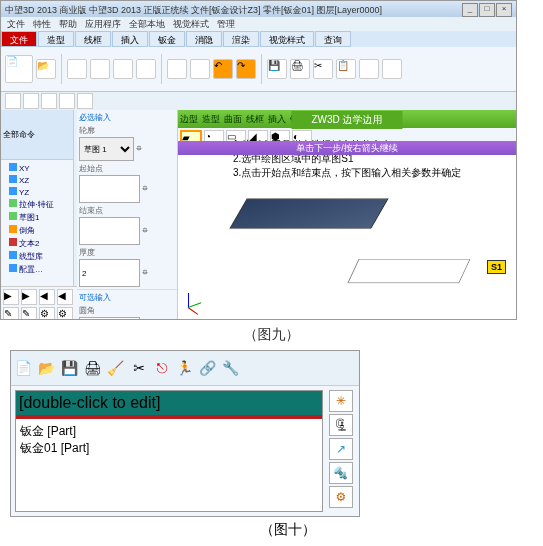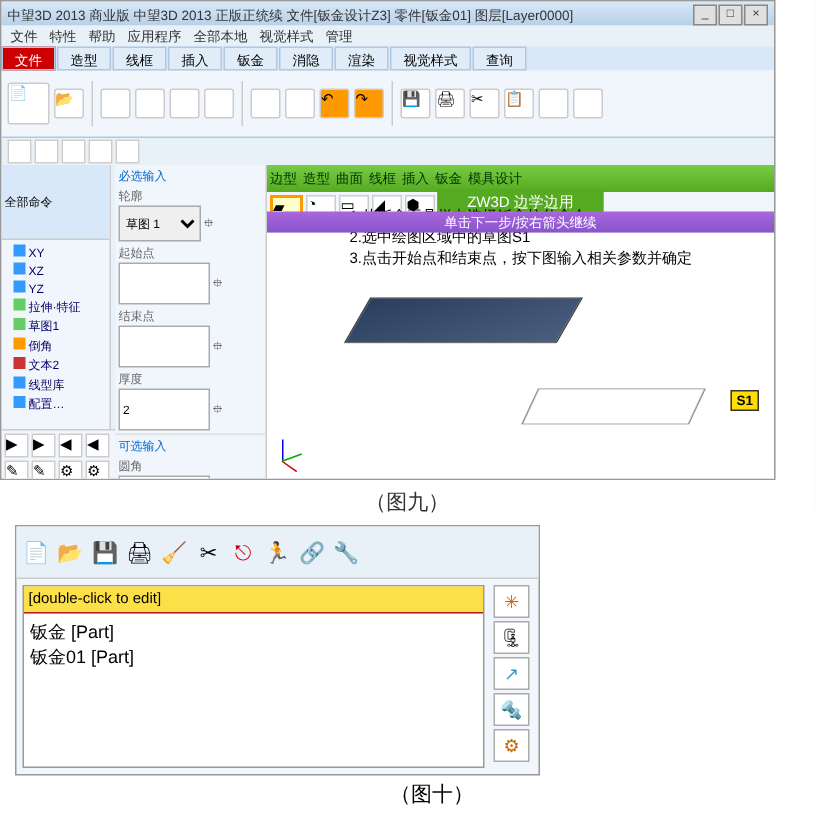--- a/index.html
+++ b/index.html
@@ -29,21 +29,21 @@
 .or{background:#f90}
 .rd{background:#c33}
 .midpanel{width:100px;background:#f0f6fc;border-right:1px solid #ccc;font-size:8px}
 .midpanel .sec{padding:2px;border-bottom:1px solid #ddd}
 .midpanel label{display:block;font-size:8px;color:#666;margin:2px 0 1px}
 .midpanel select,.midpanel input{width:55px;font-size:8px;height:24px;border:1px solid #aaa}
 .midpanel .inline{display:flex;gap:2px;align-items:center}
 .canvas{flex:1;background:#fff;position:relative}
 .gtabs{height:18px;background:linear-gradient(#7c4,#5a2);display:flex;font-size:9px;align-items:center}
 .gtabs span{padding:2px 2px;color:#030}
-.gtitle{position:absolute;top:16px;left:50%;transform:translateX(-50%);background:#5a2;color:#fff;font-size:10px;padding:2px 20px}
+.gtitle{position:absolute;top:1px;left:50%;transform:translateX(-50%);background:#5a2;color:#fff;font-size:10px;padding:2px 20px}
 .toolstrip{height:22px;background:#f0f6fc;display:flex;gap:2px;padding:2px;border-bottom:1px solid #ccc}
 .toolstrip .tico{width:18px;height:18px;background:#fff;border:1px solid #ccc}
 .toolstrip .tico.hl{border:2px solid #f90;background:#ffc}
 .arrow{position:absolute;top:24px;left:20px;color:#c00;font-size:16px;transform:rotate(-30deg)}
 .inst{position:absolute;top:28px;left:55px;font-size:10px;line-height:14px;color:#000}
 .plate{position:absolute;top:80px;left:60px;width:140px;height:45px;background:linear-gradient(150deg,#2a3f5f,#4a5f7f);transform:skewX(-30deg) rotateX(50deg);border:1px solid #333}
 .wire{position:absolute;top:140px;left:175px;width:110px;height:40px;border:1px solid #888;transform:skewX(-25deg) rotateX(55deg)}
 .s1{position:absolute;top:150px;right:10px;background:#fd0;border:1px solid #333;font-size:9px;padding:1px 3px;font-weight:bold}
 .axes{position:absolute;bottom:2px;left:4px;width:30px;height:30px}
 .axes .z{position:absolute;width:1px;height:14px;background:#00f;left:6px;top:0}
@@ -51,21 +51,21 @@
 .axes .x{position:absolute;width:12px;height:1px;background:#c00;left:6px;top:14px;transform:rotate(35deg);transform-origin:left}
 .pbar{height:14px;background:linear-gradient(#a6d,#85c);color:#fff;font-size:9px;text-align:center;line-height:14px;margin-top:-14px;position:relative;z-index:2}
 .lefticons{width:72px;padding:2px;display:flex;flex-wrap:wrap;gap:2px;background:#f0f6fc;border-top:1px solid #ccc}
 .lefticons .li{width:14px;height:14px;background:#fff;border:1px solid #ccc}
 .caption{text-align:center;font-size:14px;padding:6px 10px;color:#333}
 .fig2{border:1px solid #999;width:348px;margin-left:10px;background:#f0f6fc}
 .fig2 .tb{height:28px;display:flex;gap:3px;padding:3px;align-items:center;background:#e8f0f8;border-bottom:1px solid #ccc}
 .fig2 .tb .ico{width:20px;height:20px;display:flex;align-items:center;justify-content:center;font-size:14px}
 .fig2 .main{display:flex;height:130px}
 .fig2 .left{flex:1;border:1px solid #999;margin:4px;background:#fff}
-.fig2 .left .top{border-bottom:1px solid #b91c1c;padding:3px;font-size:10px;background:#fde047}
+.fig2 .left .top{border-bottom:4px solid #b91c1c;padding:3px;font-size:16px;background:#0f766e}
 .fig2 .left .list{padding:4px;font-size:12px}
 .fig2 .right{width:28px;padding:4px 2px;display:flex;flex-direction:column;gap:2px}
 .fig2 .right .rico{width:22px;height:20px;background:#fff;border:1px solid #aaa;display:flex;align-items:center;justify-content:center;font-size:12px}
 .cap2{font-size:14px;padding:4px 0 4px 260px}
 </style>
 </head>
 <body>
 
 <div class="fig1">
   <div class="titlebar">

